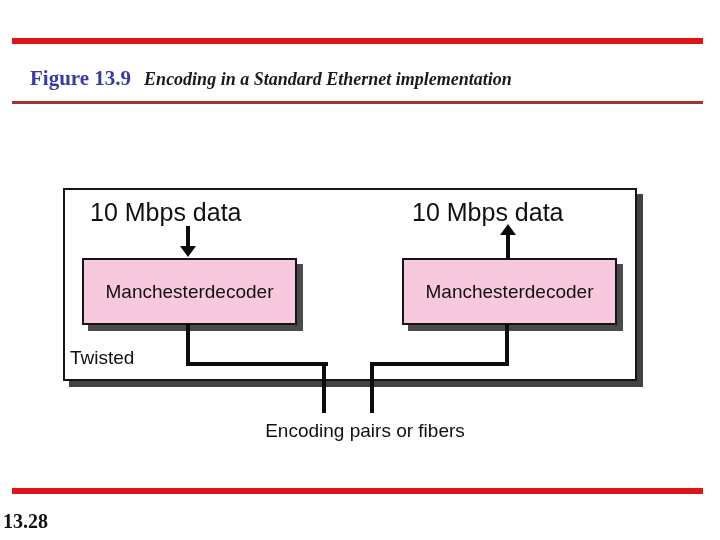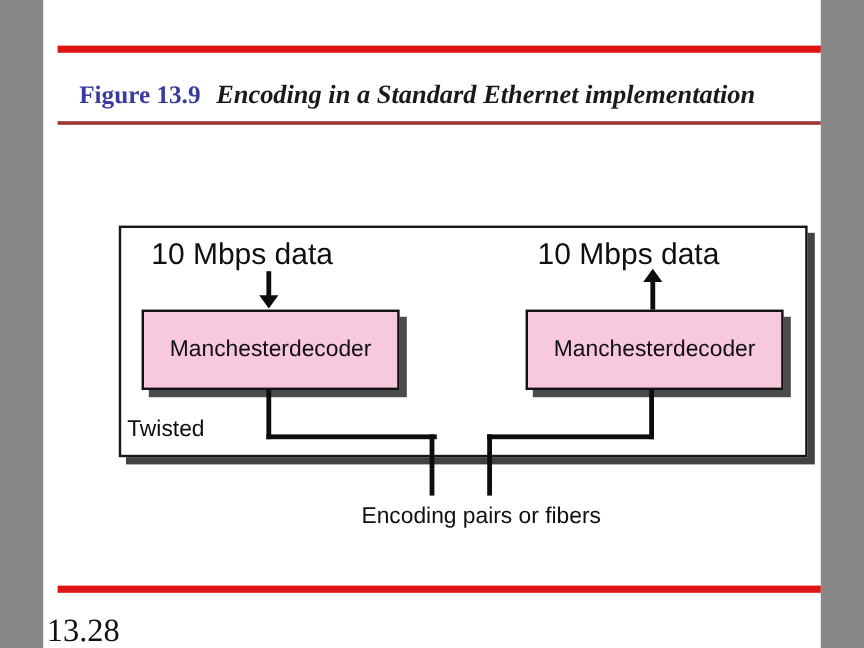--- a/index.html
+++ b/index.html
@@ -6,21 +6,21 @@
     --accent-red:#df1414;
     --divider-red:#9e3434;
     --title-blue:#3a3a9f;
     --box-pink:#f7c8de;
     --shadow-gray:#424242;
     --line-black:#0d0d0d;
   }
   html,body{margin:0;padding:0;background:#888;}
   .slide{
     position:relative;
-    width:648px;height:540px;
+    width:720px;height:540px;
     background:#ffffff;
     overflow:hidden;
     font-family:"Liberation Sans",sans-serif;
     margin:0 auto;
   }
   .rule{position:absolute;left:12px;width:691px;}
   .rule.thick{height:6px;background:var(--accent-red);}
   .rule.thin{height:3px;background:var(--divider-red);}
   .rule.top{top:38px;}
   .rule.under-title{top:101px;}
@@ -31,21 +31,21 @@
     display:flex;align-items:baseline;gap:13px;
     white-space:nowrap;
   }
   .figure-number{
     font-family:"Liberation Serif",serif;
     font-size:21px;font-weight:bold;
     color:var(--title-blue);
   }
   .figure-caption{
     font-family:"Liberation Serif",serif;
-    font-size:22px;font-weight:bold;font-style:italic;
+    font-size:18px;font-weight:bold;font-style:italic;
     color:#1a1a1a;
   }
 
   .station-box{
     position:absolute;left:63px;top:188px;
     width:570px;height:189px;
     background:#ffffff;
     border:2px solid #161616;
     box-shadow:6px 6px 0 0 var(--shadow-gray);
   }
@@ -92,21 +92,21 @@
   }
 
   .medium-label{
     position:absolute;left:240px;top:420px;width:250px;
     text-align:center;font-size:19px;color:#101010;
   }
 
   .page-number{
     position:absolute;left:3px;top:510px;
     font-family:"Liberation Serif",serif;
-    font-size:27px;color:#111111;
+    font-size:20px;color:#111111;font-weight:bold;
   }
 </style>
 </head>
 <body>
 
 <div class="slide">
 
   <div class="rule thick top"></div>
   <div class="rule thin under-title"></div>
 

